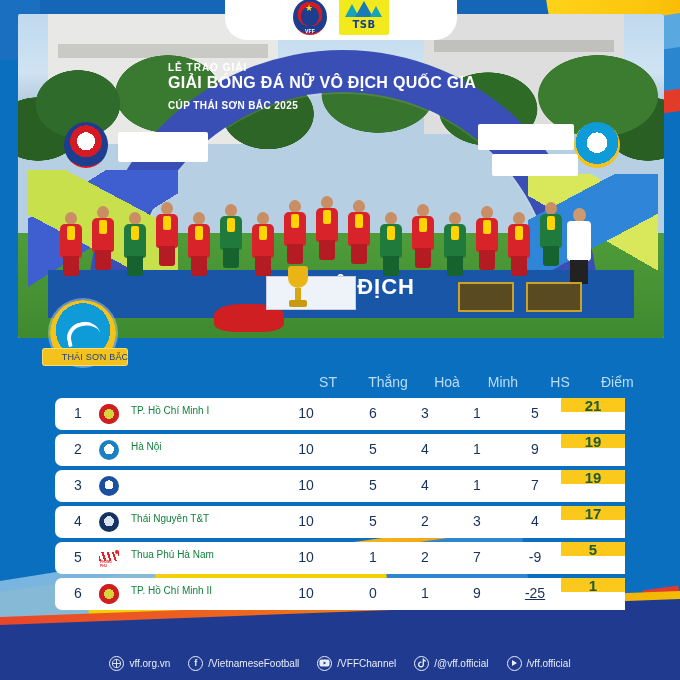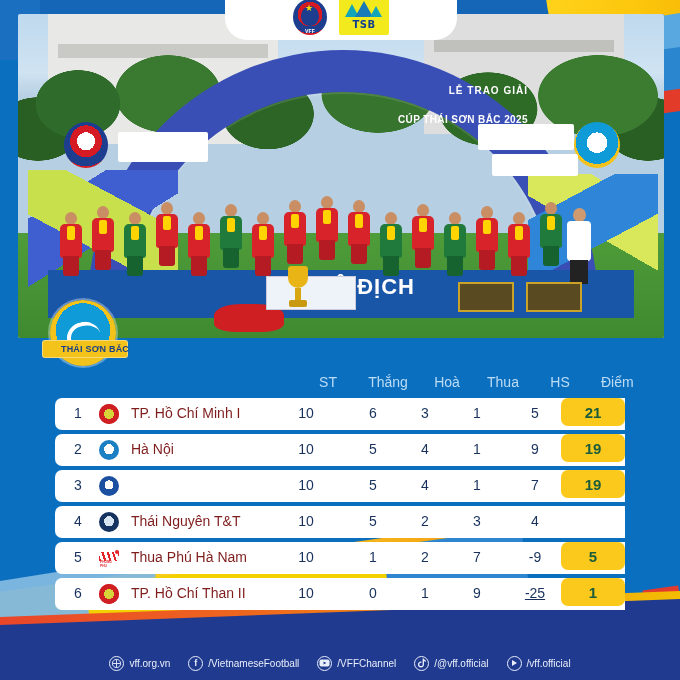--- a/index.html
+++ b/index.html
@@ -102,26 +102,26 @@
   .grass { position:absolute; left:0; bottom:0; width:646px; height:105px; background:linear-gradient(#4f9c3a,#3f8a2f); }
   .arch {
     position:absolute; left:70px; top:36px; width:510px; height:260px;
     border-radius:255px 255px 0 0;
     border:42px solid #3a4fb5;
     border-bottom:none;
     background:transparent;
     box-shadow:inset 0 0 0 2px rgba(255,255,255,.12);
   }
   .arch-text {
-    position:absolute; left:150px; top:71px; width:360px; text-align:right;
+    position:absolute; left:150px; top:48px; width:360px; text-align:left;
     color:#fff; z-index:5; pointer-events:none;
   }
   .arch-text .l1 { font-size:10px; font-weight:bold; letter-spacing:1px; }
   .arch-text .l2 { font-size:16px; font-weight:bold; margin-top:1px; letter-spacing:.3px; }
-  .arch-text .l3 { font-size:10px; font-weight:bold; margin-top:18px; letter-spacing:.4px; }
+  .arch-text .l3 { font-size:10px; font-weight:bold; margin-top:8px; letter-spacing:.4px; }
   .arch-badge-l { position:absolute; left:46px; top:108px; width:44px; height:46px; border-radius:50%;
     background:radial-gradient(circle at 50% 42%, #fff 0 26%, #d51a24 26% 46%, #1d3d8f 46% 72%, #d51a24 72% 100%); z-index:6;}
   .arch-badge-r { position:absolute; right:44px; top:108px; width:46px; height:46px; border-radius:50%;
     background:radial-gradient(circle at 50% 45%, #fff 0 30%, #0f9bd7 30% 62%, #f4c21a 62% 100%); z-index:6;}
   .sponsor-bar {
     position:absolute; left:100px; top:118px; width:90px; height:30px; background:#fff; border-radius:2px; z-index:6;
   }
   .sponsor-bar2 { position:absolute; right:90px; top:110px; width:96px; height:26px; background:#fff; border-radius:2px; z-index:6;}
   .sponsor-bar3 { position:absolute; right:86px; top:140px; width:86px; height:22px; background:#fff; border-radius:2px; z-index:6;}
 
@@ -162,23 +162,23 @@
   
   .tsb-circle {
     position:absolute; left:50px; top:300px; width:66px; height:66px; border-radius:50%;
     background:radial-gradient(circle at 50% 46%, #0f9bd7 0 56%, #f3c31c 56% 100%);
     z-index:30; display:flex; align-items:center; justify-content:center;
     box-shadow:0 0 0 2px rgba(255,255,255,.35);
   }
   .tsb-circle .wave { width:34px; height:22px; border-radius:50% 50% 0 0/70% 70% 0 0;
     border-top:4px solid #fff; border-left:4px solid #fff; transform:rotate(-12deg); }
   .tsb-ribbon {
-    position:absolute; left:42px; top:340px; width:86px; height:18px; background:#f3c31c;
+    position:absolute; left:42px; top:348px; width:86px; height:18px; background:#f3c31c;
     border-radius:3px; z-index:31; display:flex; align-items:center; justify-content:center;
-    color:#1a3f87; font-size:9px; font-weight:bold; letter-spacing:.2px; white-space:nowrap;
+    color:#1a3f87; font-size:9px; font-weight:normal; letter-spacing:.2px; white-space:nowrap;
     border:1px solid #ffffff66;
     padding-left:20px;
   }
   .title-banner {
     position:absolute; left:100px; top:333px; width:346px; height:34px;
     background:linear-gradient(#f7d21f,#f1c40c);
     border-radius:6px 16px 16px 6px; z-index:29;
     display:flex; align-items:center; justify-content:flex-end; padding-right:20px;
   }
   .title-banner .t {
@@ -191,27 +191,27 @@
   .thead span {
     position:absolute; top:2px; font-size:14px; color:#bcdcf4; text-align:center;
   }
   .rows { position:absolute; left:55px; top:26px; width:570px; }
   .row {
     position:relative; height:32px; margin-bottom:4px;
     background:#ffffff; border-radius:7px 0 0 7px;
     display:block;
   }
   .row .pts-cell {
-    position:absolute; right:0; top:0; width:64px; height:28px; background:#fbc91b;
-    border-radius:7px; display:flex; align-items:center; justify-content:center;
+    position:absolute; right:0; top:0; width:64px; height:14px; background:#fbc91b;
+    border-radius:1px; display:flex; align-items:center; justify-content:center;
     color:#1d5c3a; font-size:15px; font-weight:bold;
   }
   .row .rk { position:absolute; left:14px; top:7px; width:18px; text-align:center; font-size:14px; color:#17315c;}
   .row .crest { position:absolute; left:44px; top:6px; width:20px; height:20px; border-radius:50%; }
-  .row .nm { position:absolute; left:76px; top:7px; font-size:14px; color:#7f1d1d; white-space:nowrap;}
+  .row .nm { position:absolute; left:76px; top:7px; font-size:10px; color:#15803d; white-space:nowrap;}
   .row .v { position:absolute; top:7px; font-size:14px; color:#17315c; text-align:center; width:44px;}
 
   
   .c-hcm { background:radial-gradient(circle at 50% 50%, #d7d43a 0 36%, #cf1f22 36% 100%); box-shadow:inset 0 0 0 2px #cf1f22;}
   .c-hn  { background:radial-gradient(circle at 50% 46%, #ffffff 0 34%, #1b7fc4 34% 100%); }
   .c-tks { background:radial-gradient(circle at 50% 44%, #ffffff 0 30%, #1b4fa0 30% 100%); }
   .c-tnt { background:radial-gradient(circle at 50% 46%, #d8e4ef 0 34%, #16325f 34% 100%); }
   .c-pp  { background:transparent; }
   .c-pp .pp-bars { position:absolute; left:0; top:4px; width:20px; height:9px;
      background:repeating-linear-gradient(72deg, #e3242b 0 2px, transparent 2px 5px); }
@@ -284,20 +284,21 @@
 
     <div class="arch"></div>
     <div class="arch-badge-l"></div>
     <div class="arch-badge-r"></div>
     <div class="sponsor-bar"></div>
     <div class="sponsor-bar2"></div>
     <div class="sponsor-bar3"></div>
 
     <div class="arch-text">
       <div class="l1">LỄ TRAO GIẢI</div>
+      <div class="l2">GIẢI BÓNG ĐÁ NỮ VÔ ĐỊCH QUỐC GIA</div>
       <div class="l3">CÚP THÁI SƠN BẮC 2025</div>
     </div>
 
     <div class="team-row">
       <div class="player" style="left:0px;">
           <div class="head"></div>
           <div class="body"></div>
           <div class="medal"></div>
           <div class="legs"></div>
         </div>
@@ -441,21 +442,21 @@
   <div class="right-red"></div>
   <div class="bot-red"></div>
   <div class="bot-navy"></div>
   <div class="bot-navy-flat"></div>
 
   <div class="tbl-area">
     <div class="thead">
       <span style="left:306px;width:44px;">ST</span>
       <span style="left:360px;width:56px;">Thắng</span>
       <span style="left:425px;width:44px;">Hoà</span>
-      <span style="left:478px;width:50px;">Thua</span>
+      <span style="left:478px;width:50px;">Minh</span>
       <span style="left:538px;width:44px;">HS</span>
       <span style="left:560px;width:64px;margin-left:0;padding-left:41px;">Điểm</span>
     </div>
 
     <div class="rows">
 
       <div class="row">
         <div class="rk">1</div>
         <div class="crest c-hcm"></div>
         <div class="nm">TP. Hồ Chí Minh I</div>
@@ -492,20 +493,21 @@
 
       <div class="row">
         <div class="rk">4</div>
         <div class="crest c-tnt"></div>
         <div class="nm">Thái Nguyên T&amp;T</div>
         <div class="v" style="left:229px;">10</div>
         <div class="v" style="left:296px;">5</div>
         <div class="v" style="left:348px;">2</div>
         <div class="v" style="left:400px;">3</div>
         <div class="v" style="left:458px;">4</div>
+        <div class="pts-cell">17</div>
       </div>
 
       <div class="row">
         <div class="rk">5</div>
         <div class="crest c-pp">
           <div class="pp-bars"></div>
             <div class="pp-dot"></div>
             <div class="pp-t">PHONG PHU</div>
         </div>
         <div class="nm">Thua Phú Hà Nam</div>
@@ -513,21 +515,21 @@
         <div class="v" style="left:296px;">1</div>
         <div class="v" style="left:348px;">2</div>
         <div class="v" style="left:400px;">7</div>
         <div class="v" style="left:458px;">-9</div>
         <div class="pts-cell">5</div>
       </div>
 
       <div class="row">
         <div class="rk">6</div>
         <div class="crest c-hcm"></div>
-        <div class="nm">TP. Hồ Chí Than II</div>
+        <div class="nm">TP. Hồ Chí Minh II</div>
         <div class="v" style="left:229px;">10</div>
         <div class="v" style="left:296px;">0</div>
         <div class="v" style="left:348px;">1</div>
         <div class="v" style="left:400px;">9</div>
         <div class="v" style="left:458px;text-decoration:underline;">-25</div>
         <div class="pts-cell">1</div>
       </div>
 
     </div>
   </div>

